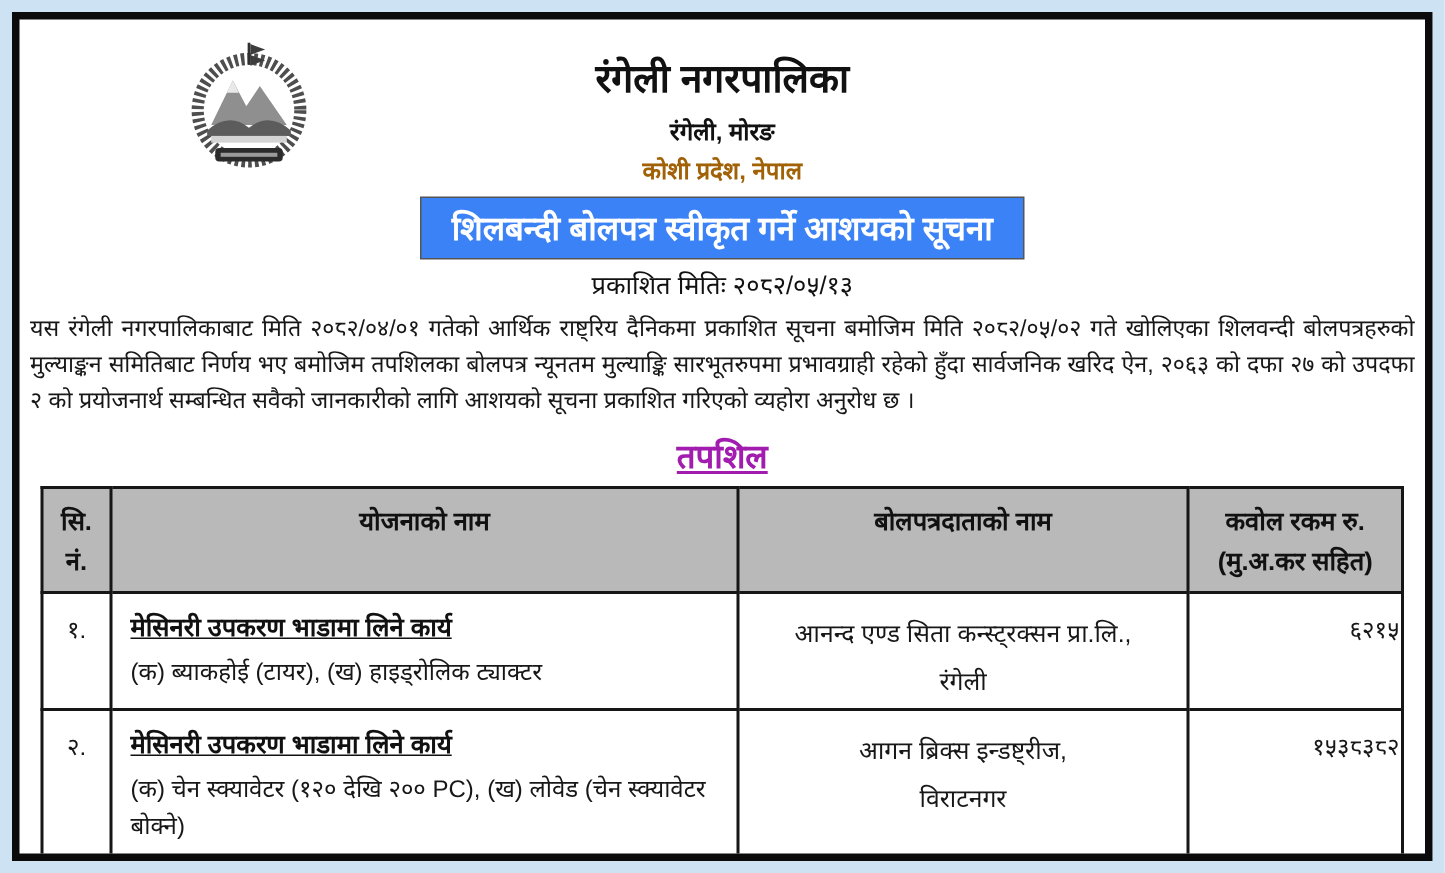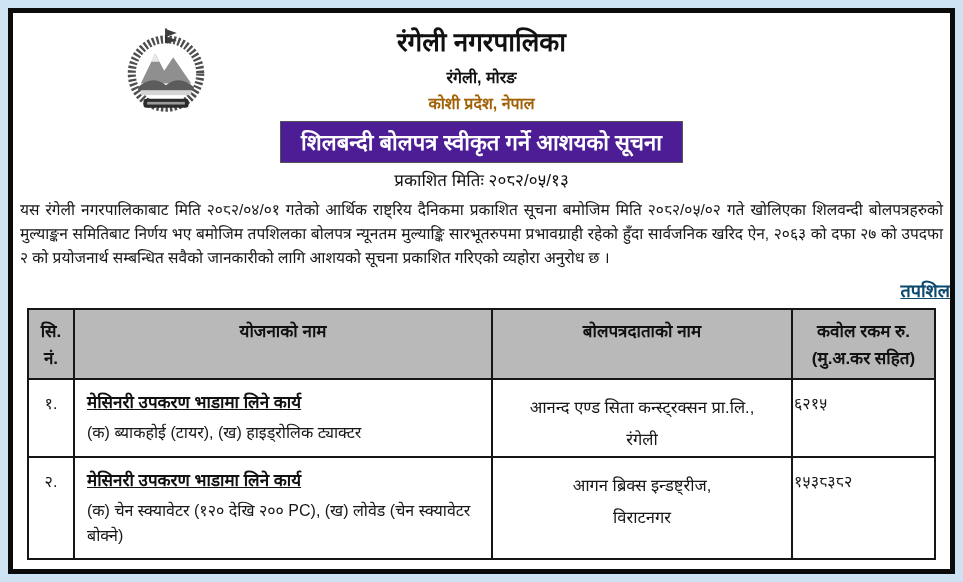--- a/index.html
+++ b/index.html
@@ -40,30 +40,30 @@
     margin: 0 6px 6px 2px;
     vertical-align: middle;
   }
 
   
   .logo {
     position: absolute;
     left: 108px; top: 12px;
     width: 90px; height: 88px;
   }
-  .hdr { text-align: center; padding-top: 10px; }
+  .hdr { text-align: center; padding-top: 20px; }
   .hdr-l1 { font-size: 26px; font-weight: bold; color: #111; }
   .hdr-l2 { font-size: 26px; font-weight: bold; color: #111; margin-top: 4px; }
   .hdr-l3 { font-size: 16px; font-weight: bold; color: #111; margin-top: 7px; }
   .hdr-l4 { font-size: 16px; font-weight: bold; color: #a16207; margin-top: 4px; }
 
   .banner-wrap { text-align: center; margin-top: 8px; }
   .banner {
     display: inline-block;
-    background: #4c1d95;
+    background: #3b82f6;
     color: #ffffff;
     font-size: 22px;
     font-weight: bold;
     padding: 4px 20px 6px;
     box-shadow: 0 0 0 1px #555;
   }
   .pubdate {
     text-align: center;
     font-size: 17px;
     font-weight: normal;
@@ -73,25 +73,25 @@
 
   .body-text {
     margin: 7px 7px 0;
     font-size: 15.5px;
     line-height: 24px;
     text-align: justify;
     color: #171717;
   }
 
   .tapashil {
-    text-align: right;
-    font-size: 18px;
+    text-align: center;
+    font-size: 22px;
     font-weight: bold;
     text-decoration: underline;
-    color: #0c4a6e;
+    color: #a21caf;
     margin-top: 8px;
   }
 
   
   table.bids {
     border-collapse: collapse;
     table-layout: fixed;
     width: 907px;
     margin: 6px auto 0;
   }
@@ -130,21 +130,21 @@
   .pdetail { font-size: 16px; line-height: 1.55; color: #171717; }
   td.bidder {
     text-align: center;
     vertical-align: top;
     padding-top: 12px;
     font-size: 16.5px;
     line-height: 1.9;
     color: #171717;
   }
   td.amount {
-    text-align: left;
+    text-align: right;
     vertical-align: top;
     padding-top: 12px;
     font-size: 16px;
     color: #171717;
   }
   tr.row1 td { height: 62px; }
   tr.row2 td { height: 86px; }
 </style>
 </head>
 <body>

